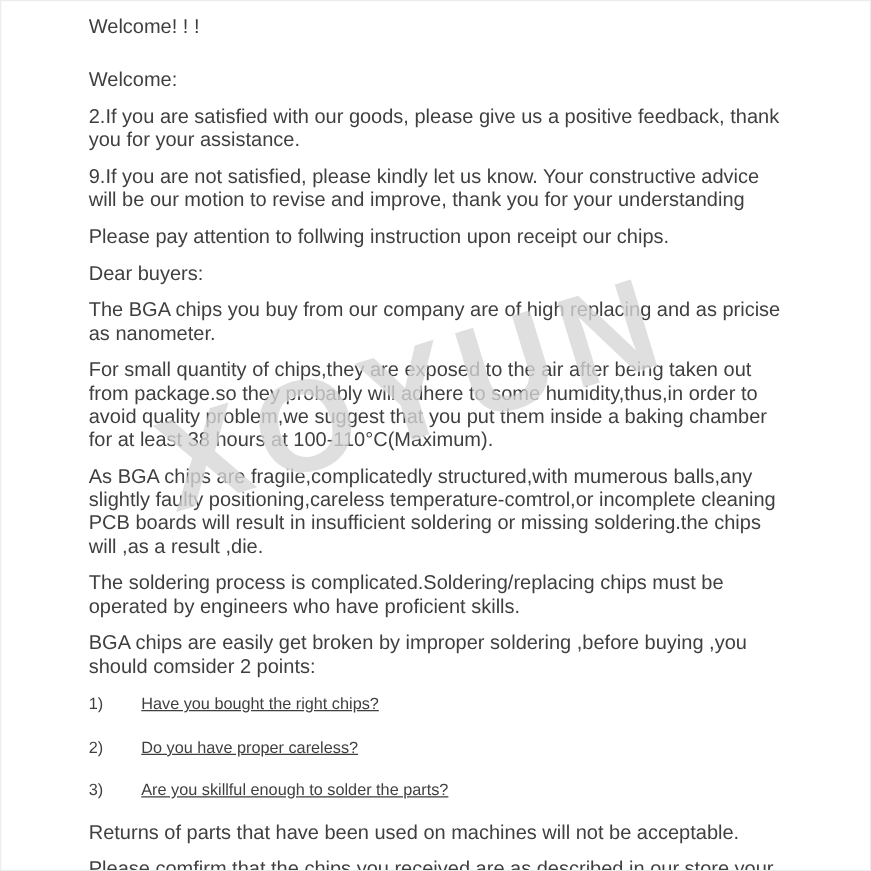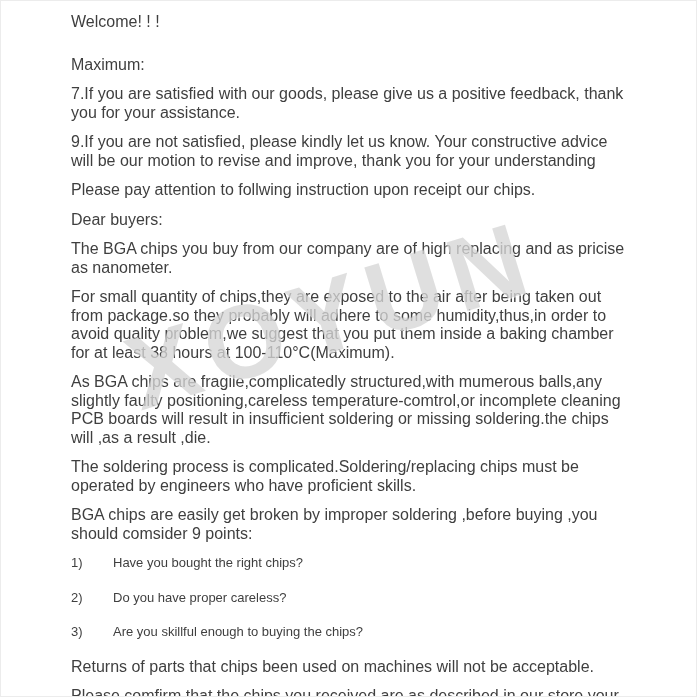--- a/index.html
+++ b/index.html
@@ -7,63 +7,63 @@
     width:697px;height:697px;background:#ffffff;position:relative;overflow:hidden;
     font-family:"Liberation Sans", sans-serif;color:#3f3f3f;
     border:1px solid #ececec;box-sizing:border-box;margin:0 auto;
   }
   .content{position:relative;z-index:1;padding:12px 64px 0 70px;}
   .para{font-size:16px;line-height:18.5px;margin:0 0 11px 0;}
   .welcome{margin-bottom:24px;}
   .points{margin:4px 0 6px 0;}
   .point-row{display:flex;align-items:flex-start;margin:0 0 16px 0;font-size:13px;line-height:18.5px;}
   .point-num{width:42px;flex:0 0 42px;}
-  .point-text{flex:1;}
+  .point-text{flex:1;text-decoration:underline;}
   .watermark{
     position:absolute;z-index:2;pointer-events:none;
     top:255px;left:120px;
     font-size:104px;font-weight:bold;letter-spacing:10px;
     color:rgba(185,185,185,0.45);
     text-shadow:0 1px 0 rgba(255,255,255,0.6);
     transform:rotate(-17deg);
     font-family:"Liberation Sans", sans-serif;
     white-space:nowrap;
   }
 </style>
 </head>
 <body>
 
 <div class="page">
   <div class="watermark">XOYUN</div>
 
   <div class="content">
     <p class="para welcome">Welcome! ! !</p>
 
-    <p class="para">Maximum:</p>
-    <p class="para">7.If you are satisfied with our goods, please give us a positive feedback, thank you for your assistance.</p>
+    <p class="para">Welcome:</p>
+    <p class="para">2.If you are satisfied with our goods, please give us a positive feedback, thank you for your assistance.</p>
     <p class="para">9.If you are not satisfied, please kindly let us know. Your constructive advice will be our motion to revise and improve, thank you for your understanding</p>
     <p class="para">Please pay attention to follwing instruction upon receipt our chips.</p>
     <p class="para">Dear buyers:</p>
     <p class="para">The BGA chips you buy from our company are of  high replacing and as pricise as nanometer.</p>
     <p class="para">For small quantity of chips,they are exposed to the air after being taken out from package.so they probably will adhere to some humidity,thus,in order to avoid quality problem,we suggest that you put them inside a baking chamber for at least 38 hours at 100-110°C(Maximum).</p>
     <p class="para">As BGA chips are fragile,complicatedly structured,with mumerous balls,any slightly faulty positioning,careless temperature-comtrol,or incomplete cleaning PCB boards will result in insufficient soldering or missing soldering.the chips will ,as a result ,die.</p>
     <p class="para">The soldering process is complicated.Soldering/replacing chips must be operated by engineers who have proficient skills.</p>
-    <p class="para">BGA chips are easily get broken by improper soldering ,before buying ,you should comsider 9 points:</p>
+    <p class="para">BGA chips are easily get broken by improper soldering ,before buying ,you should comsider 2 points:</p>
 
     <div class="points">
       <div class="point-row">
         <span class="point-num">1)</span>
         <span class="point-text">Have you bought the right chips?</span>
       </div>
       <div class="point-row">
         <span class="point-num">2)</span>
         <span class="point-text">Do you have proper careless?</span>
       </div>
       <div class="point-row">
         <span class="point-num">3)</span>
-        <span class="point-text">Are you skillful enough to buying the chips?</span>
+        <span class="point-text">Are you skillful enough to solder the parts?</span>
       </div>
     </div>
 
-    <p class="para">Returns of parts that chips been used on machines will not be acceptable.</p>
+    <p class="para">Returns of parts that have been used on machines will not be acceptable.</p>
     <p class="para">Please comfirm that the chips you received are as described in our store.your satisfaction is of vital importance to the development of our company.if you find any discrepancy ,please be free to contact us without hesitation,for immediate solution.</p>
   </div>
 </div>
 
 </body></html>

